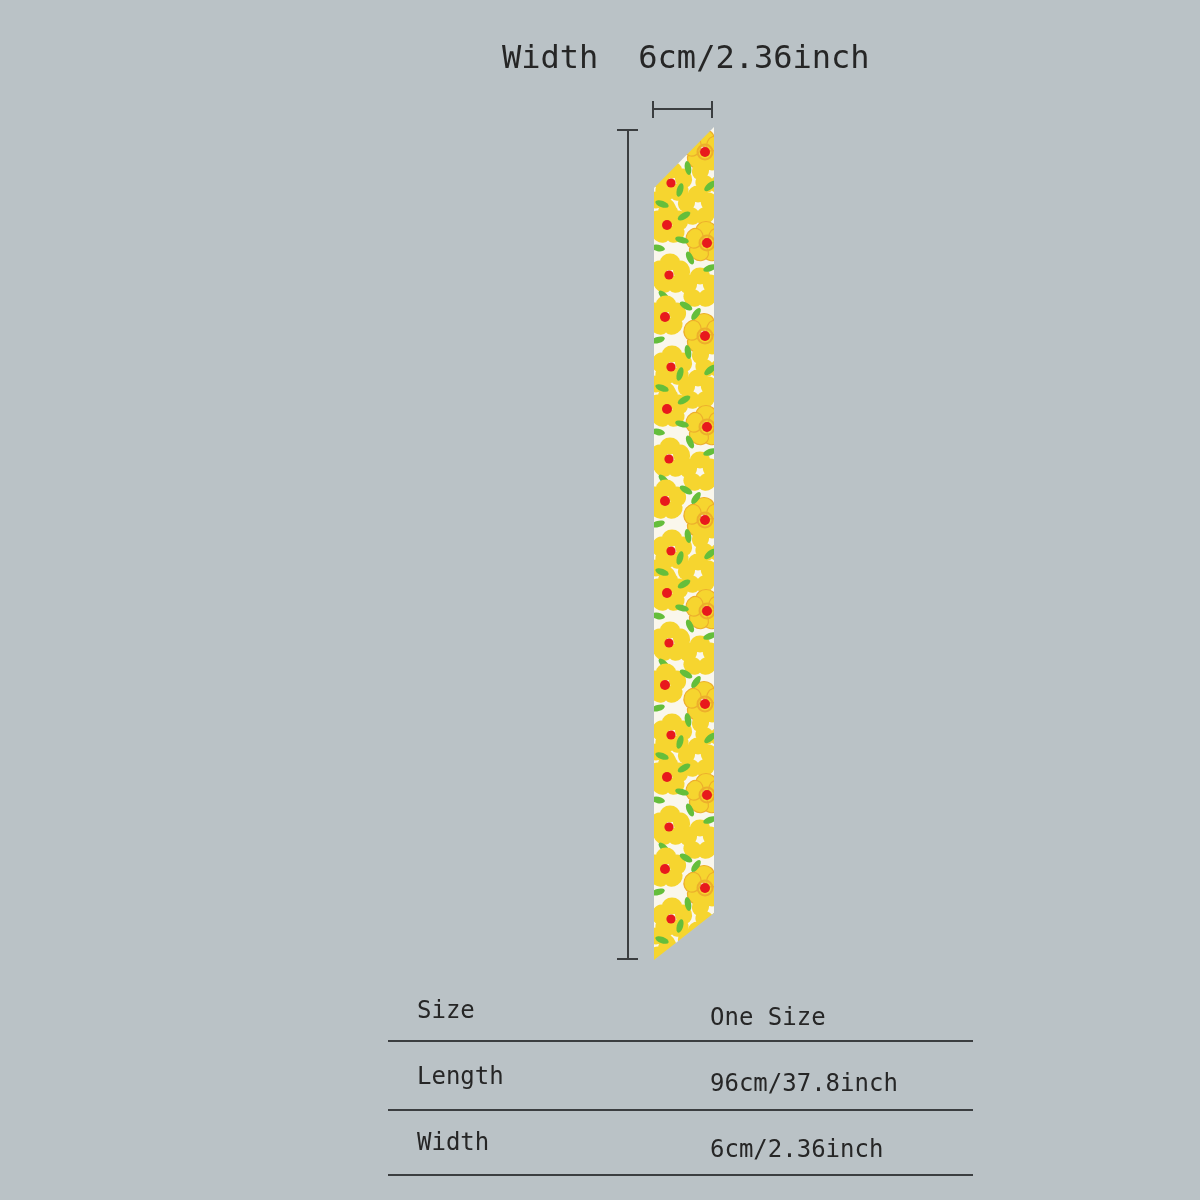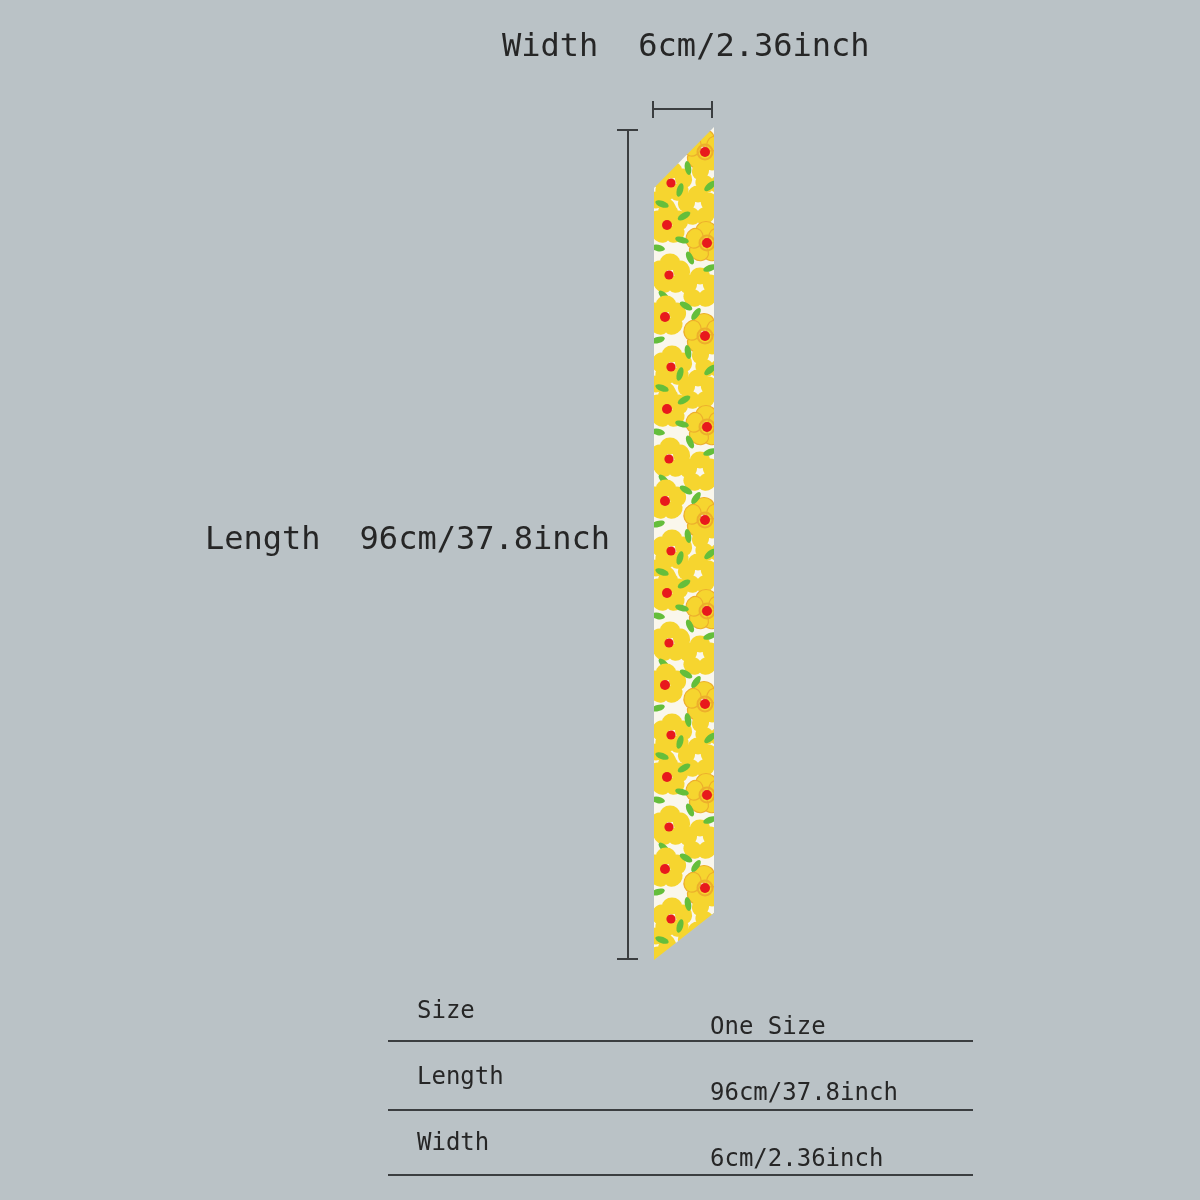--- a/index.html
+++ b/index.html
@@ -22,51 +22,48 @@
   }
   .dim-text .val{display:inline-block;}
 
   
   .mark{position:absolute;background:var(--line,#3b3e40);}
 
   
   .size-table{position:absolute;left:388px;top:988px;width:585px;height:196px;}
   .size-row{position:absolute;left:0;width:585px;height:36px;line-height:36px;font-size:24px;white-space:nowrap;}
   .size-row .lbl{margin-left:29px;}
-  .size-row .val{position:absolute;left:322px;top:16px;}
+  .size-row .val{position:absolute;left:322px;top:7px;}
   .rule{position:absolute;left:0;width:585px;height:2px;background:var(--line,#3b3e40);}
 
   
   .cloth{fill:var(--scarf-base,#faf7ec);}
   .petal{fill:var(--flower-yellow,#f6d52f);}
   .leaf{fill:var(--leaf-green,#64be3b);}
   .rc{fill:var(--flower-red,#e8191c);}
   .ring{fill:none;stroke:var(--flower-outline,#edaf2b);stroke-width:2px;}
   .fl-outline{stroke:var(--flower-outline,#edaf2b);stroke-width:1.2px;}
 </style>
 </head>
 <body>
 
 <div class="stage">
 
-  <div class="dim-text" style="left:502px;top:28px;">
+  <div class="dim-text" style="left:502px;top:40px;">
     <span>Width</span><span class="val" style="margin-left:40px;">6cm/2.36inch</span>
   </div>
 
   <div class="mark" style="left:653px;top:108px;width:60px;height:2px;"></div>
   <div class="mark" style="left:652px;top:101px;width:2px;height:17px;"></div>
   <div class="mark" style="left:711px;top:101px;width:2px;height:17px;"></div>
 
   <div class="mark" style="left:627px;top:130px;width:2px;height:830px;"></div>
   <div class="mark" style="left:617px;top:129px;width:21px;height:2px;"></div>
   <div class="mark" style="left:617px;top:958px;width:21px;height:2px;"></div>
 
-  <div class="dim-text" style="left:205px;top:521px;">
-    <span>Length</span><span class="val" style="margin-left:39px;">96cm/37.8inch</span>
-  </div>
 
   <svg style="position:absolute;left:650px;top:120px;" width="68" height="845" viewBox="0 0 68 845">
     <defs>
       <g id="fl">
         <ellipse class="petal" transform="rotate(0)" cx="0" cy="-12" rx="10" ry="8.5"></ellipse>
         <ellipse class="petal" transform="rotate(72)" cx="0" cy="-12" rx="10" ry="8.5"></ellipse>
         <ellipse class="petal" transform="rotate(144)" cx="0" cy="-12" rx="10" ry="8.5"></ellipse>
         <ellipse class="petal" transform="rotate(216)" cx="0" cy="-12" rx="10" ry="8.5"></ellipse>
         <ellipse class="petal" transform="rotate(288)" cx="0" cy="-12" rx="10" ry="8.5"></ellipse>
       </g>

